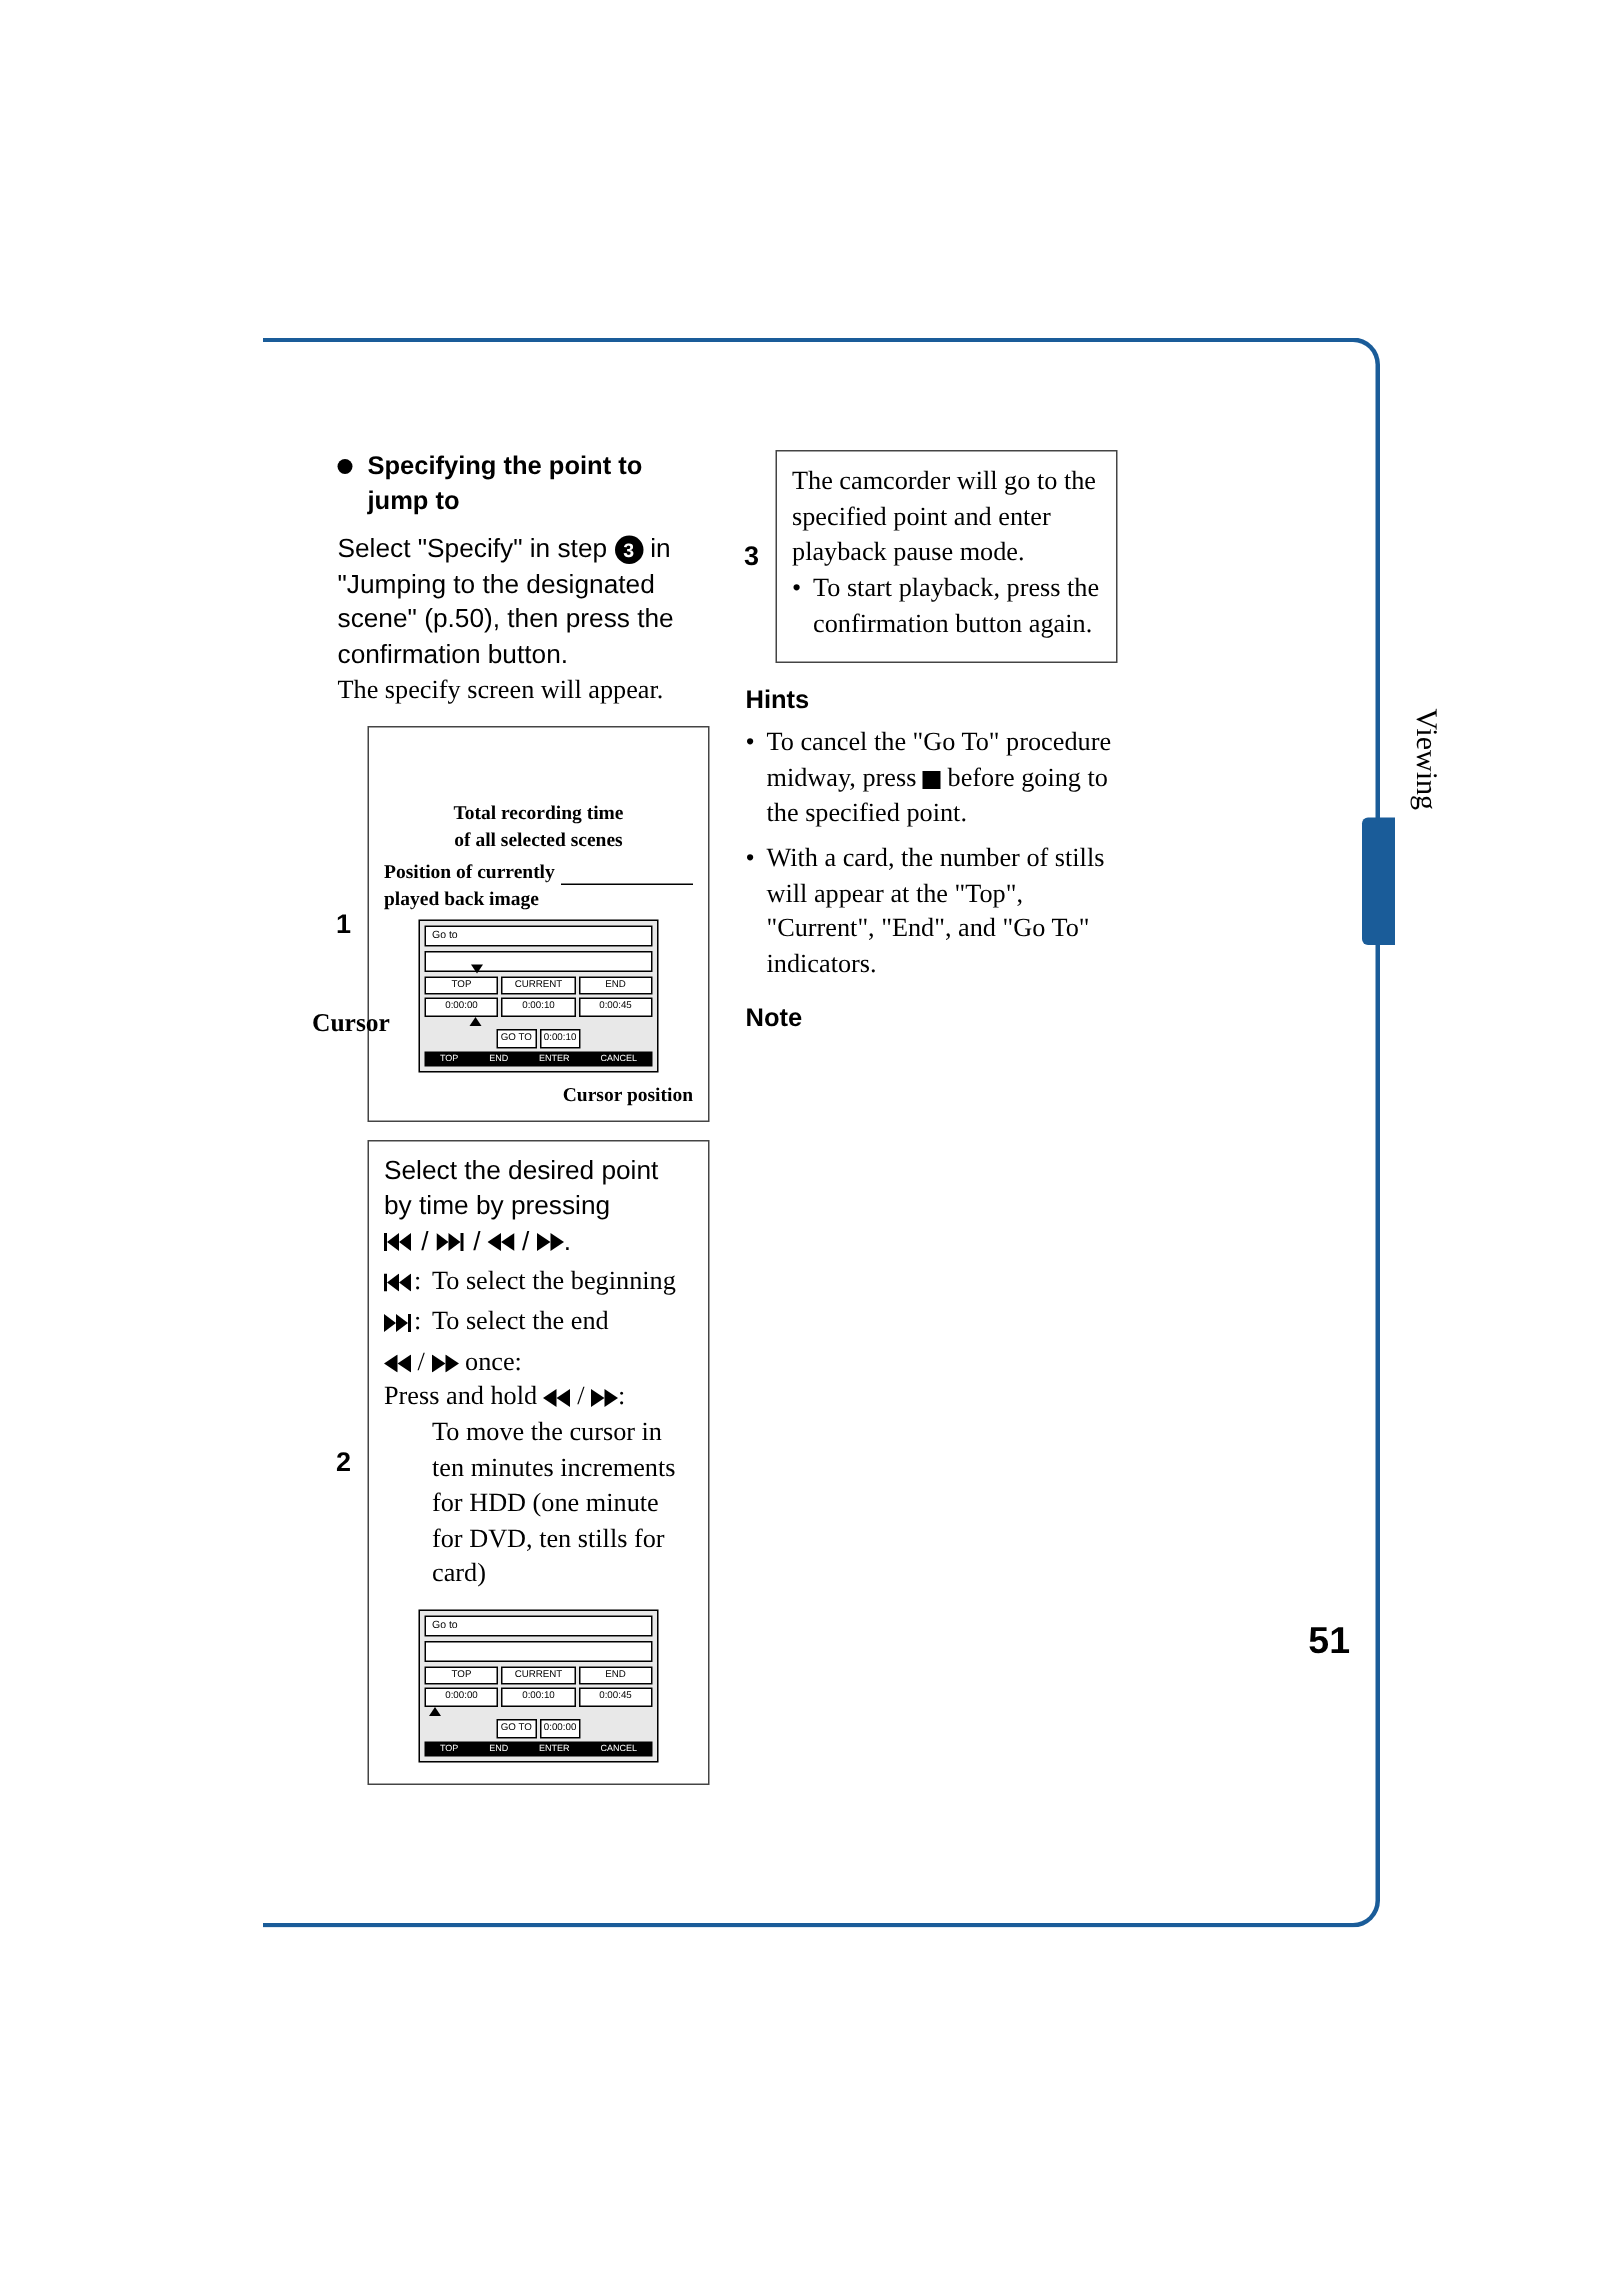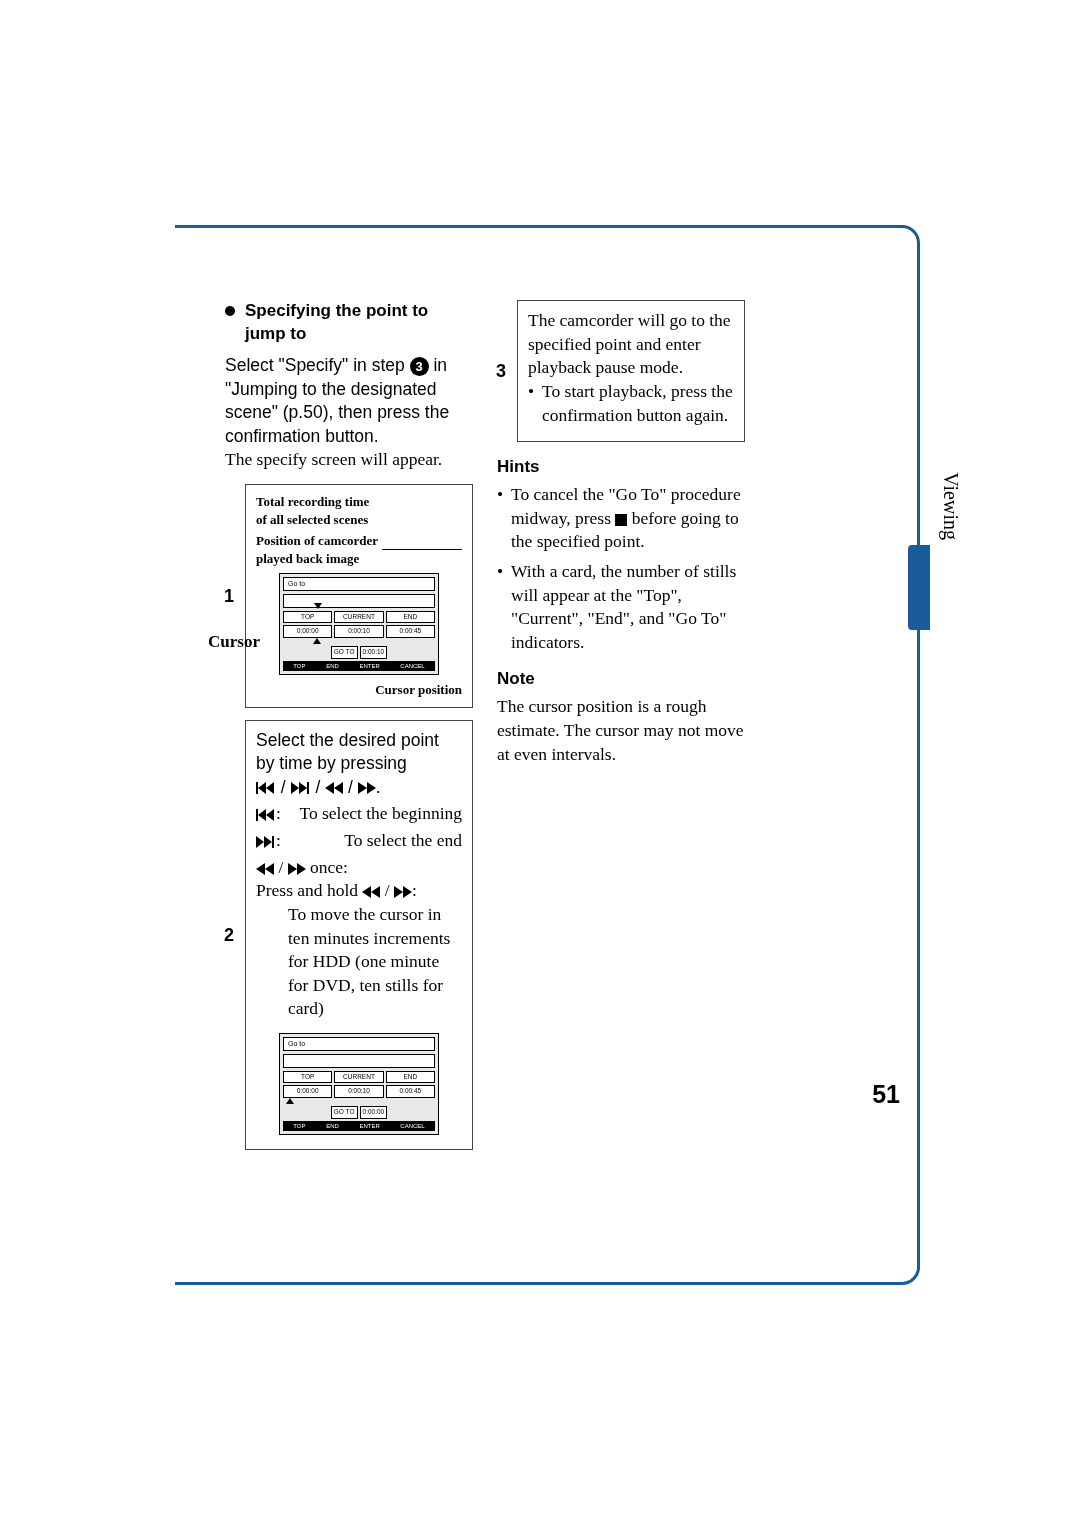--- a/index.html
+++ b/index.html
@@ -86,21 +86,22 @@
   top: 50%;
   transform: translateY(-50%);
   font-family: Arial, sans-serif;
   font-weight: bold;
   font-size: 18px;
 }
 .dg-labels {
   font-family: 'Times New Roman', serif;
   font-weight: bold;
   font-size: 13px;
-  text-align: left;
+  text-align: center;
+  margin-top: 40px;
 }
 .dg-screen {
   width: 160px;
   margin: 6px auto;
   border: 1px solid #000;
   background: #e8e8e8;
   font-family: Arial, sans-serif;
   font-size: 7px;
   padding: 3px;
 }
@@ -173,21 +174,20 @@
 .ctrl-row {
   display: flex;
   margin: 3px 0;
 }
 .ctrl-icon {
   width: 32px;
   flex-shrink: 0;
 }
 .ctrl-text {
   flex: 1;
-  text-align: right;
 }
 .indent {
   margin-left: 32px;
 }
 .sec-title {
   font-family: Arial, Helvetica, sans-serif;
   font-weight: bold;
   font-size: 17px;
   margin: 14px 0 4px 0;
 }
@@ -267,21 +267,21 @@
 
   <div class="step-block">
     <div class="step-num">1</div>
 
     <div class="dg-labels">
       <div>Total recording time</div>
       <div>of all selected scenes</div>
     </div>
     <div class="dg-point">
       <div>
-        <div>Position of camcorder</div>
+        <div>Position of currently</div>
         <div>played back image</div>
       </div>
       <div class="line"></div>
     </div>
 
     <div class="dg-container">
       <div class="dg-cursor-label">Cursor</div>
       <div class="dg-screen">
         <div class="dg-title">Go to</div>
         <div class="dg-bar">
@@ -423,18 +423,17 @@
 
   <div class="sec-title">Hints</div>
   <ul class="bullet-list">
     <li>
       <span>To cancel the "Go To" procedure midway, press </span><span class="stop-sq"></span><span> before going to the specified point.</span>
     </li>
     <li>With a card, the number of stills will appear at the "Top", "Current", "End", and "Go To" indicators.</li>
   </ul>
 
   <div class="sec-title">Note</div>
-  <p>The cursor position is a rough estimate. The cursor may not move at even intervals.</p>
 
  </div>
 </div>
 
 <div class="page-num">51</div>
 
 </body></html>

